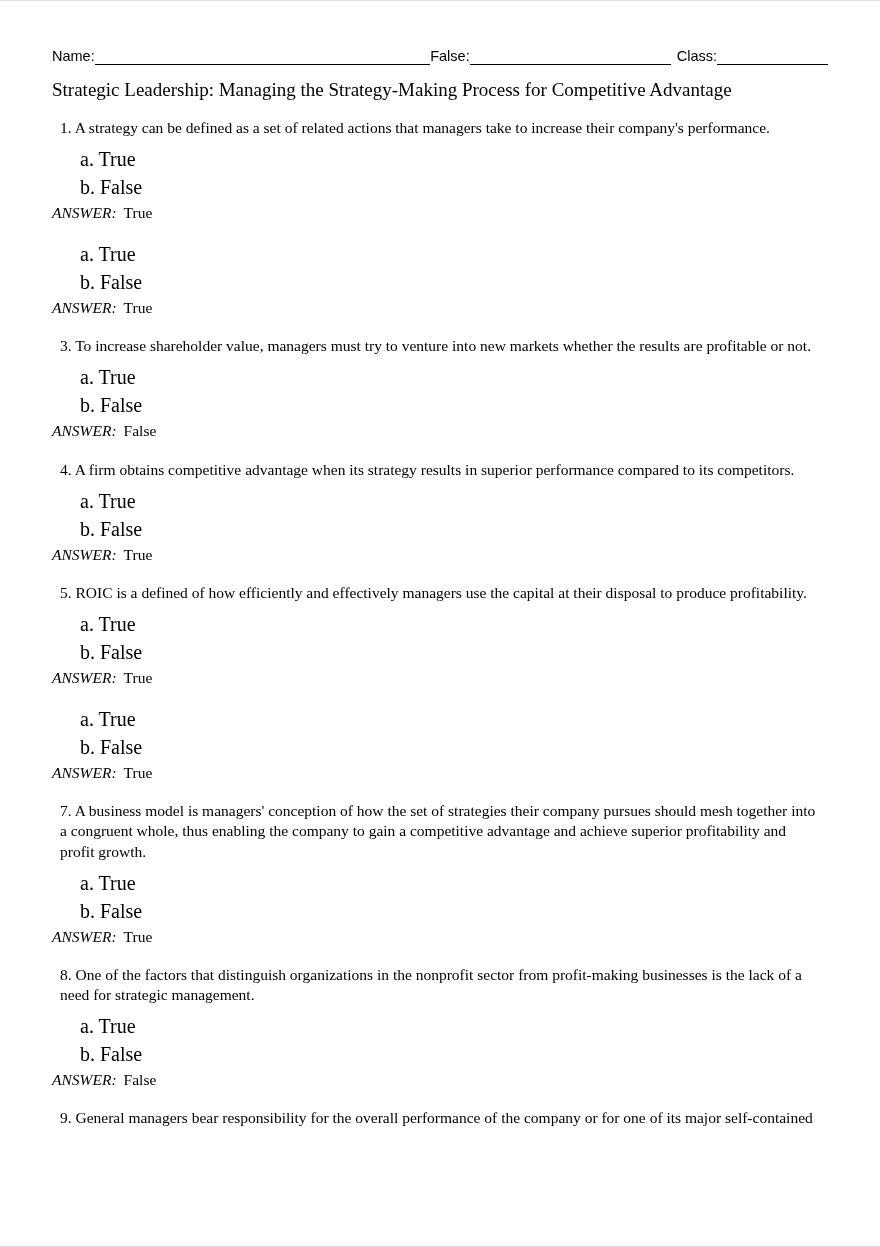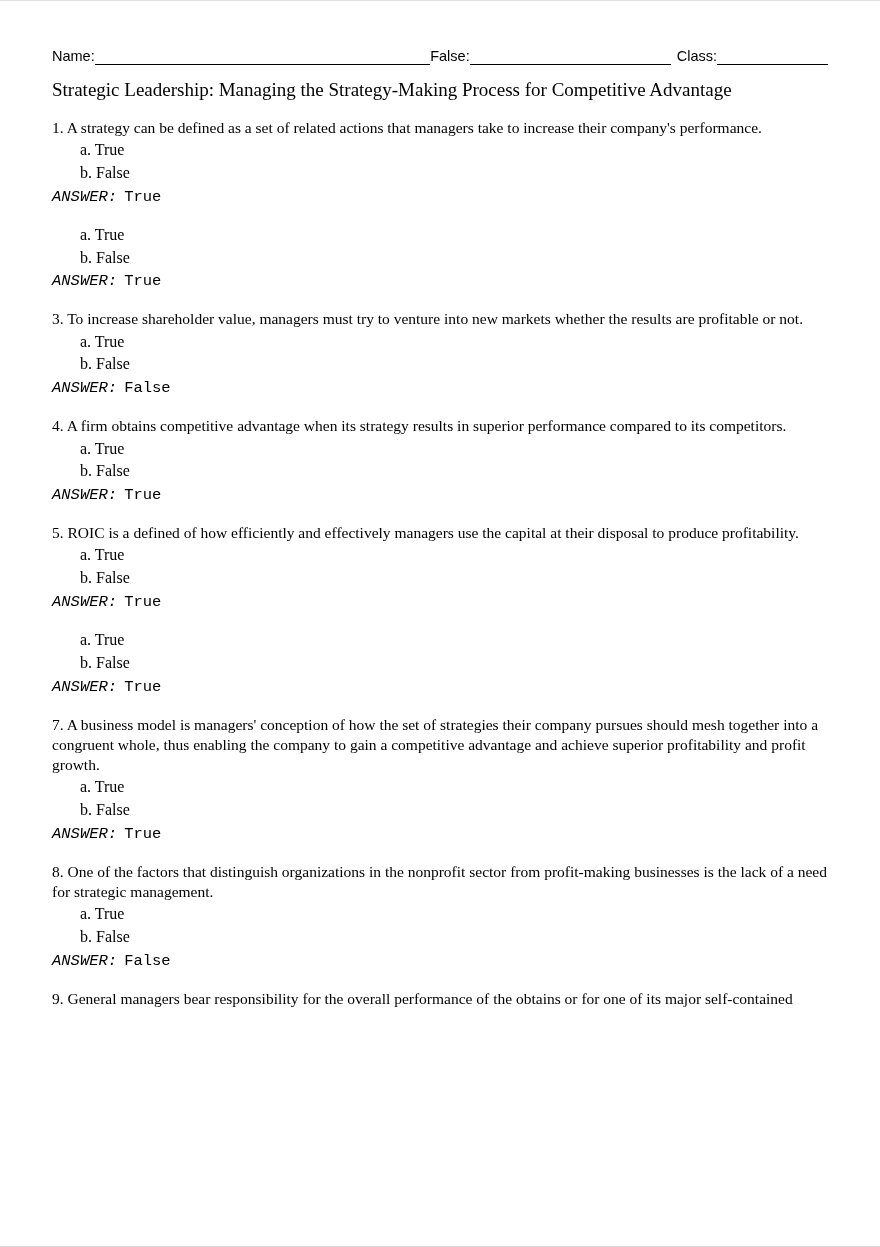--- a/index.html
+++ b/index.html
@@ -45,35 +45,34 @@
   .title {
     font-size: 19px;
     font-weight: normal;
     margin: 10px 0 16px 0;
     line-height: 1.25;
   }
 
   
   .question { margin: 0 0 18px 0; }
   .qtext {
-    margin: 0;
+    margin: 8px;
     font-size: 15.5px;
     line-height: 1.3;
   }
   .option {
     margin: 2px 0 2px 0;
     padding-left: 28px;
-    font-size: 16px;
+    font-size: 20px;
     line-height: 1.3;
   }
   .answer {
     margin: 3px 0 0 0;
     font-size: 15.5px;
     line-height: 1.3;
-    font-family: Liberation Mono, monospace;
   }
   .ans-label { font-style: italic; }
   .ans-value { margin-left: 7px; }
 </style>
 </head>
 <body>
 
 <div class="page">
 
   <div class="header-row">
@@ -135,16 +134,16 @@
   </section>
 
   <section class="question">
     <p class="qtext"><span>8.</span> <span>One of the factors that distinguish organizations in the nonprofit sector from profit-making businesses is the lack of a need for strategic management.</span></p>
     <p class="option">a. True</p>
     <p class="option">b. False</p>
     <p class="answer"><span class="ans-label">ANSWER:</span><span class="ans-value">False</span></p>
   </section>
 
   <section class="question">
-    <p class="qtext"><span>9.</span> <span>General managers bear responsibility for the overall performance of the obtains or for one of its major self-contained</span></p>
+    <p class="qtext"><span>9.</span> <span>General managers bear responsibility for the overall performance of the company or for one of its major self-contained</span></p>
   </section>
 
 </div>
 
 </body></html>

